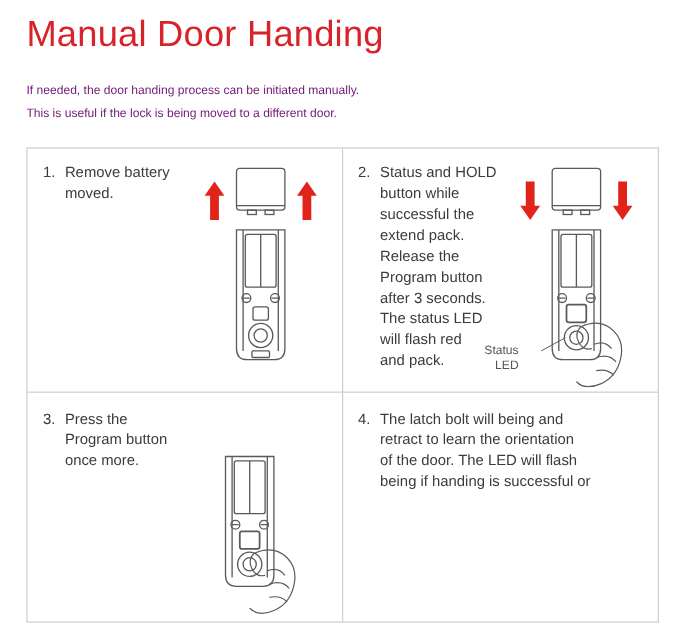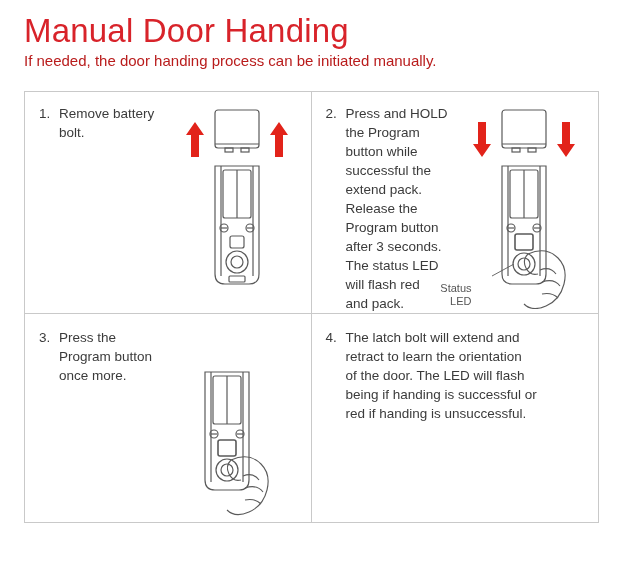--- a/index.html
+++ b/index.html
@@ -22,23 +22,24 @@
     padding: 0 24px;
   }
   .title {
     font-size: 33px;
     color: #d8232a;
     font-weight: 400;
     margin: 12px 0 0 0;
     letter-spacing: 0.2px;
   }
   .intro {
-    font-size: 15px;
+    margin-top: 22px;
+    font-size: 11px;
     line-height: 21px;
-    color: #b91c1c;
+    color: #701a75;
   }
   .intro div { white-space: nowrap; }
 
   .grid {
     margin-top: 20px;
     border: 1px solid #c9c9c9;
     width: 575px;
     height: 432px;
     box-sizing: border-box;
     display: grid;
@@ -88,30 +89,31 @@
 </style>
 </head>
 <body>
 
 <div class="page">
 
   <h1 class="title">Manual Door Handing</h1>
 
   <div class="intro">
     <div>If needed, the door handing process can be initiated manually.</div>
+    <div>This is useful if the lock is being moved to a different door.</div>
   </div>
 
   <div class="grid">
 
     <div class="cell br bb">
       <div class="step s1">
         <div class="num">1.</div>
         <div class="txt">
           <div>Remove battery</div>
-          <div>bolt.</div>
+          <div>moved.</div>
         </div>
       </div>
 
       <div class="art" style="left:150px; top:12px;">
         <svg width="125" height="200" viewBox="0 0 125 200">
           <g fill="none" stroke="#5a5a5a" stroke-width="1.2">
 
             <rect x="40" y="6" width="44" height="38" rx="3"></rect>
             <line x1="40" y1="40" x2="84" y2="40"></line>
             <rect x="50" y="44" width="8" height="4"></rect>
@@ -139,35 +141,34 @@
             <path d="M104 18 l9 13 h-5 v22 h-8 v-22 h-5 z"></path>
           </g>
         </svg>
       </div>
     </div>
 
     <div class="cell bb">
       <div class="step s2">
         <div class="num">2.</div>
         <div class="txt">
-          <div>Press and HOLD</div>
-          <div>the Program</div>
+          <div>Status and HOLD</div>
           <div>button while</div>
           <div>successful the</div>
           <div>extend pack.</div>
           <div>Release the</div>
           <div>Program button</div>
           <div>after 3 seconds.</div>
           <div>The status LED</div>
           <div>will flash red</div>
           <div>and pack.</div>
         </div>
       </div>
 
-      <div class="caption" style="left:110px; top:190px; width:50px;">
+      <div class="caption" style="left:110px; top:178px; width:50px;">
         <div>Status</div>
         <div>LED</div>
       </div>
 
       <div class="art" style="left:150px; top:12px;">
         <svg width="135" height="205" viewBox="0 0 135 205">
           <g fill="none" stroke="#5a5a5a" stroke-width="1.2">
             <rect x="40" y="6" width="44" height="38" rx="3"></rect>
             <line x1="40" y1="40" x2="84" y2="40"></line>
             <rect x="50" y="44" width="8" height="4"></rect>
@@ -233,23 +234,22 @@
             <path d="M60 136 q10 -2 16 4" stroke-width="1.1"></path>
           </g>
         </svg>
       </div>
     </div>
 
     <div class="cell">
       <div class="step s4">
         <div class="num">4.</div>
         <div class="txt">
-          <div>The latch bolt will extend and</div>
+          <div>The latch bolt will being and</div>
           <div>retract to learn the orientation</div>
           <div>of the door. The LED will flash</div>
           <div>being if handing is successful or</div>
-          <div>red if handing is unsuccessful.</div>
         </div>
       </div>
     </div>
 
   </div>
 </div>
 
 </body></html>

